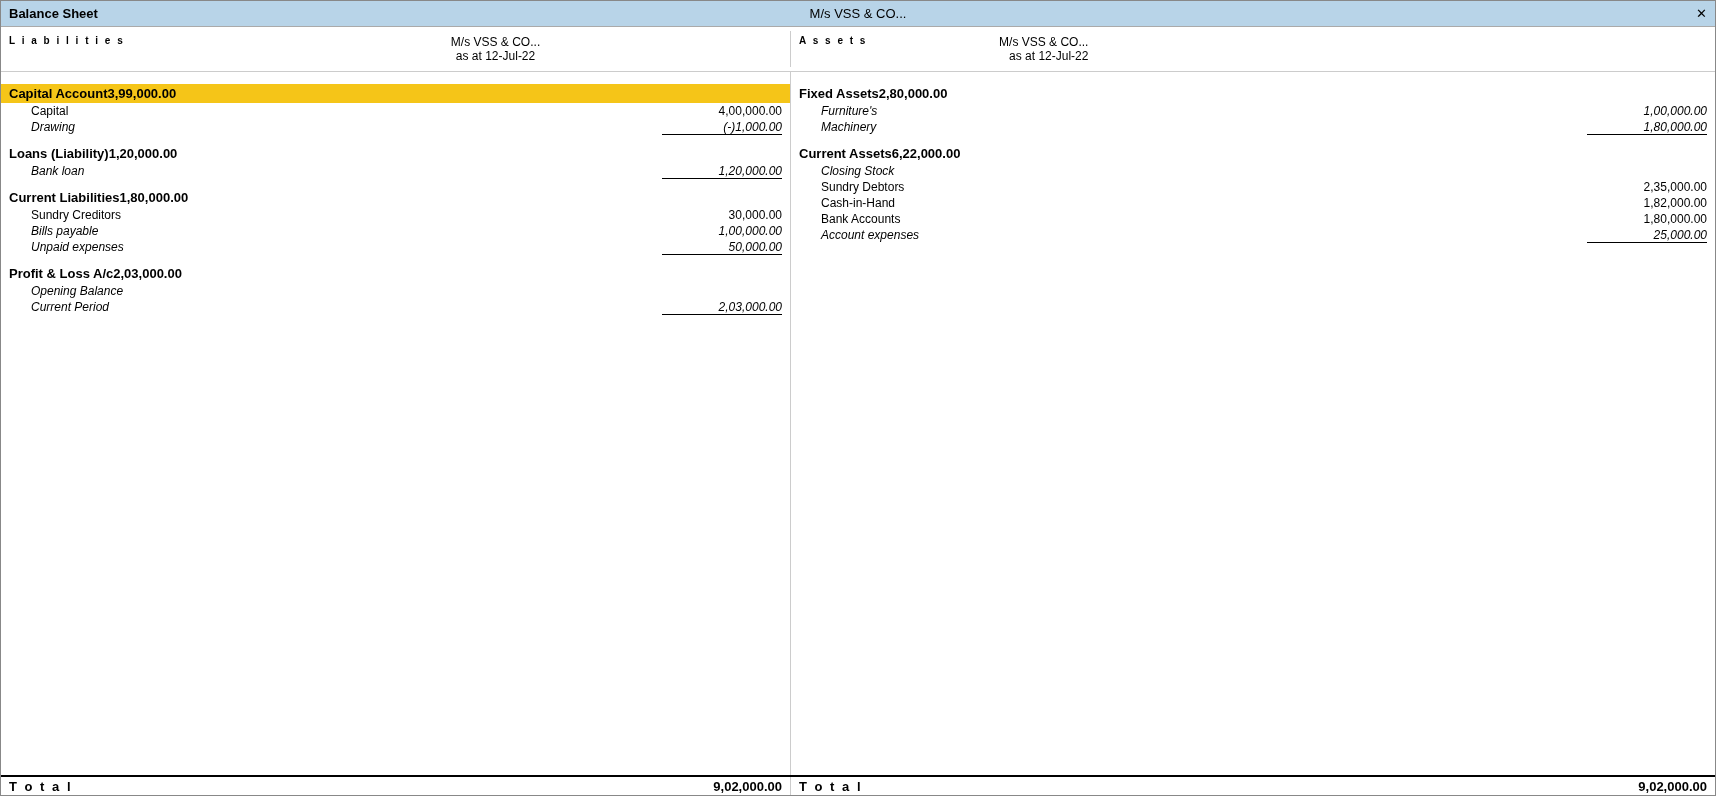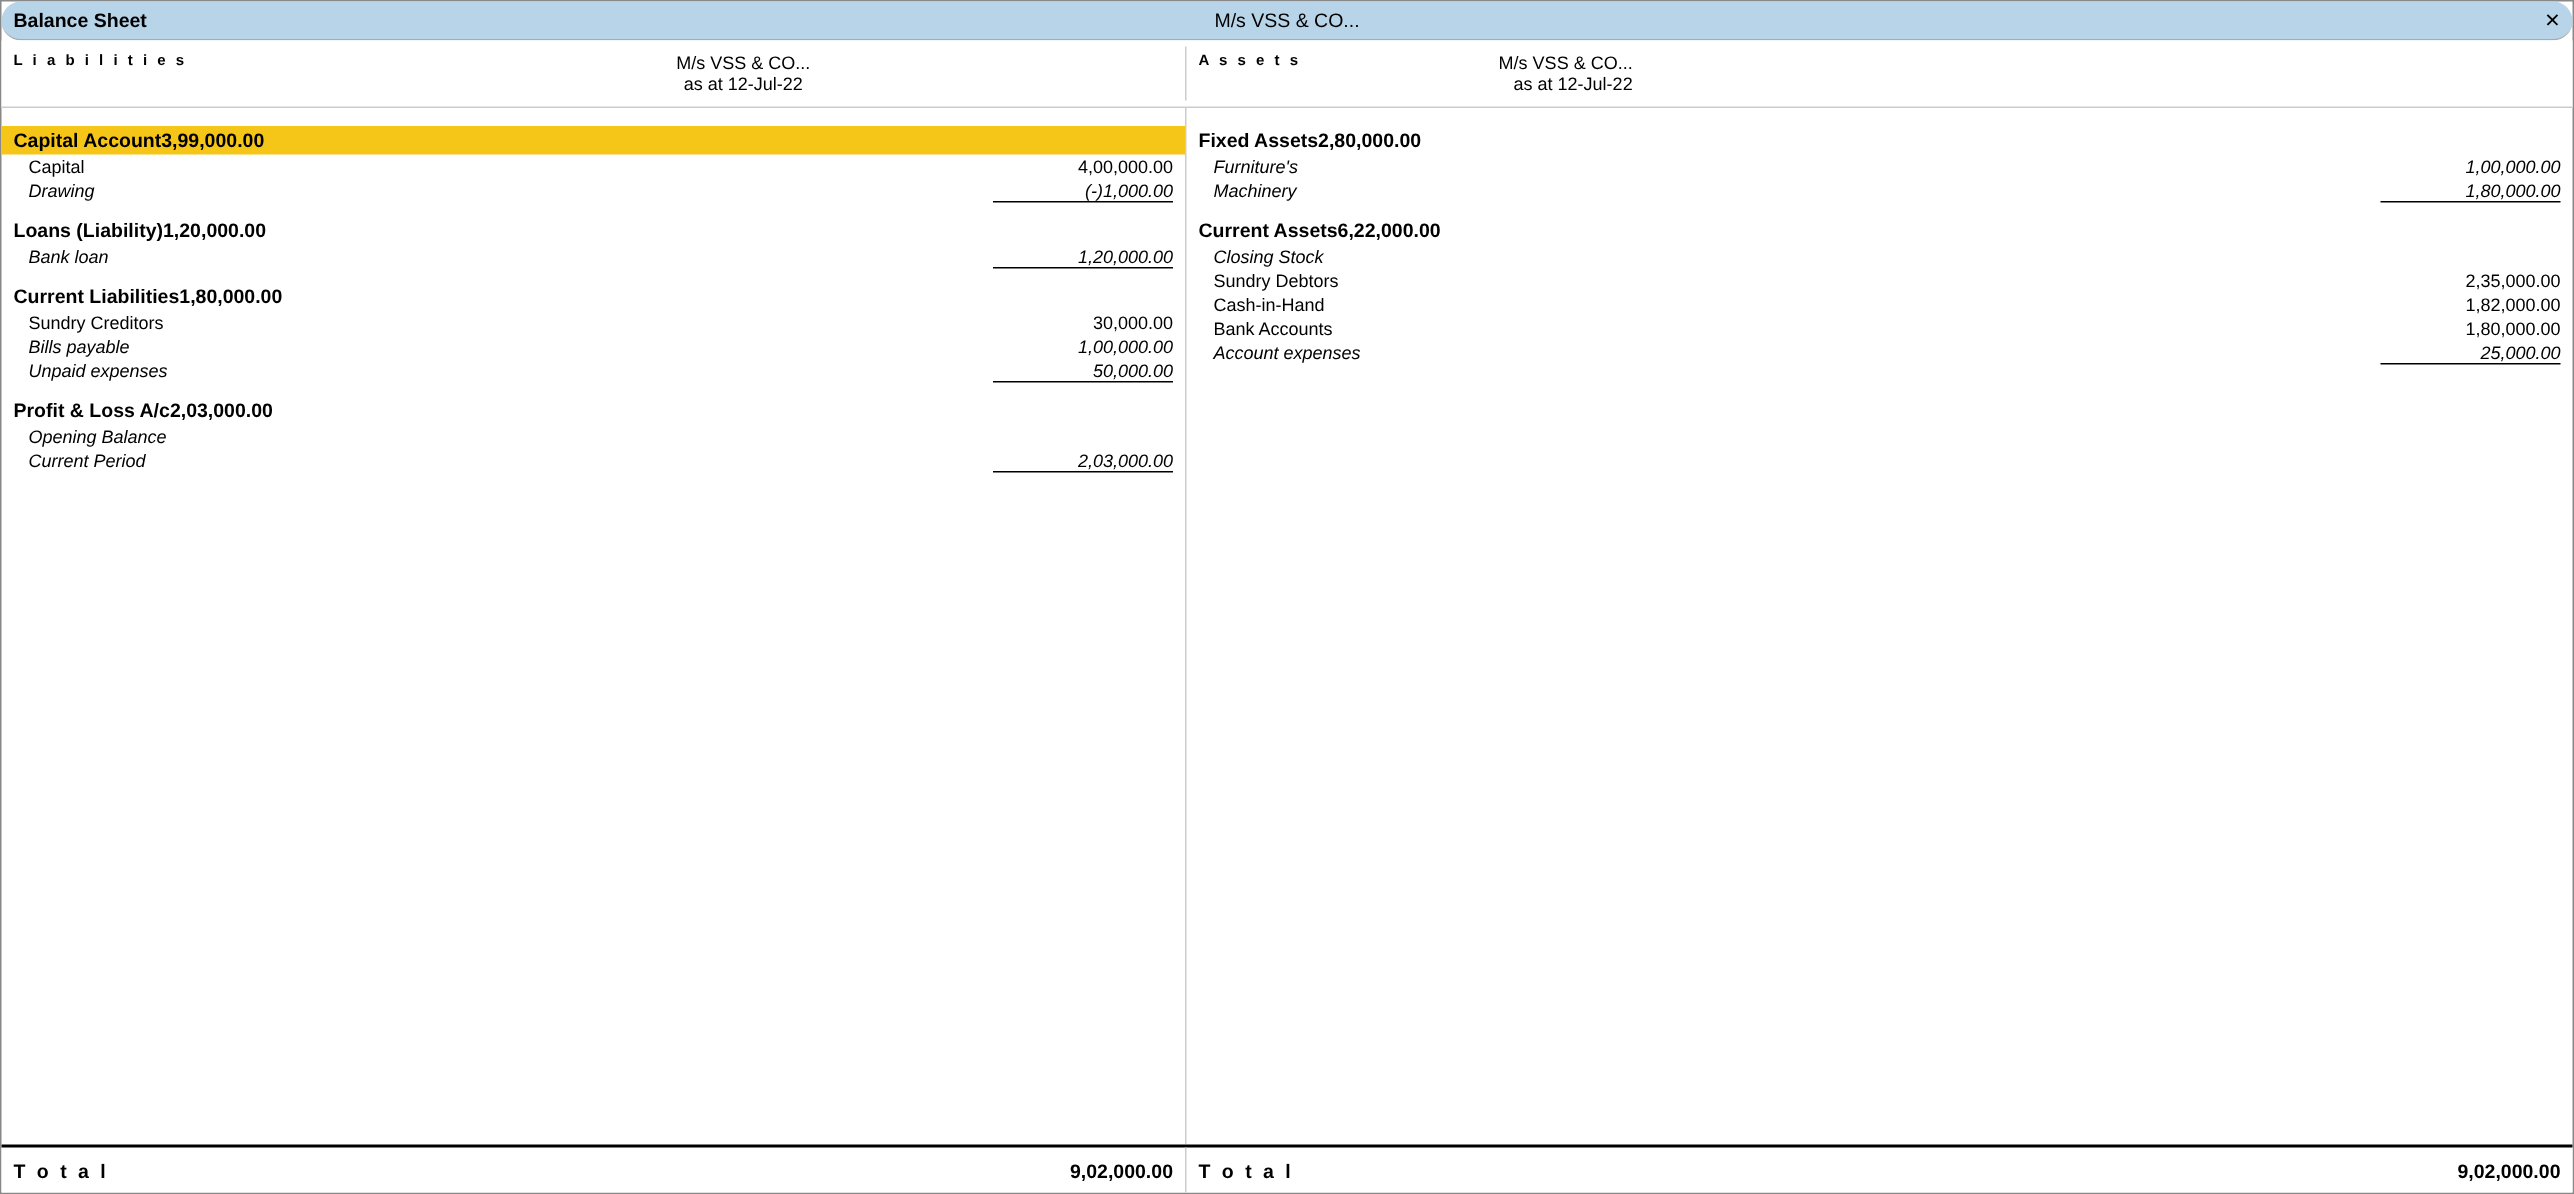--- a/index.html
+++ b/index.html
@@ -23,21 +23,20 @@
       flex-direction: column;
     }
     .title-bar {
       background: #b8d4e8;
       display: flex;
       align-items: center;
       padding: 4px 8px;
       height: 26px;
       border-bottom: 1px solid #aaa;
       position: relative;
-      border-radius: 13px;
     }
     .title-bar-left {
       font-weight: bold;
       font-size: 13px;
       color: #000;
     }
     .title-bar-center {
       position: absolute;
       left: 50%;
       transform: translateX(-50%);
@@ -107,21 +106,21 @@
       font-size: 13px;
       padding: 2px 8px;
       display: flex;
     }
     .section-header.highlighted {
       background: #f5c518;
     }
     .row {
       display: flex;
       justify-content: space-between;
-      padding: 1px 8px 1px 18px;
+      padding: 1px 8px 1px 30px;
       font-size: 12px;
     }
     .row.italic {
       font-style: italic;
       gap: 44px;
     }
     .row-label {
       flex: 1;
     }
     .row-value {
@@ -132,21 +131,21 @@
     .row-value.no-underline {
       border-bottom: none;
     }
     .spacer {
       height: 8px;
     }
     .footer {
       display: flex;
       border-top: 2px solid #000;
       background: #fff;
-      height: 32px;
+      height: 20px;
     }
     .footer-liabilities {
       width: 790px;
       display: flex;
       align-items: center;
       justify-content: space-between;
       padding: 4px 8px;
       border-right: 1px solid #ccc;
     }
     .footer-assets {

